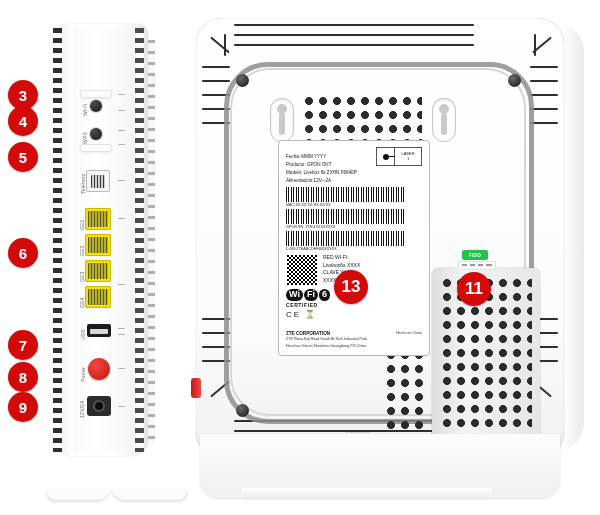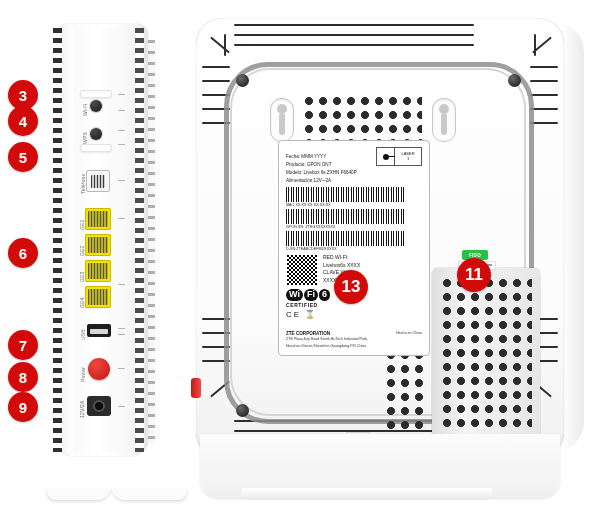--- a/index.html
+++ b/index.html
@@ -362,15 +362,15 @@
         <i style="left:19px;width:5px;"></i>
           <i style="left:27px;width:6px;"></i>
       </div>
     </div>
 
     <div class="back-bottom"></div>
     <div class="back-lip"></div>
   </div>
 
   <div class="badge m" style="left:334px;top:270px;">13</div>
-  <div class="badge m" style="left:457px;top:258px;">11</div>
+  <div class="badge m" style="left:457px;top:272px;">11</div>
 
 </div>
 
 </body></html>

